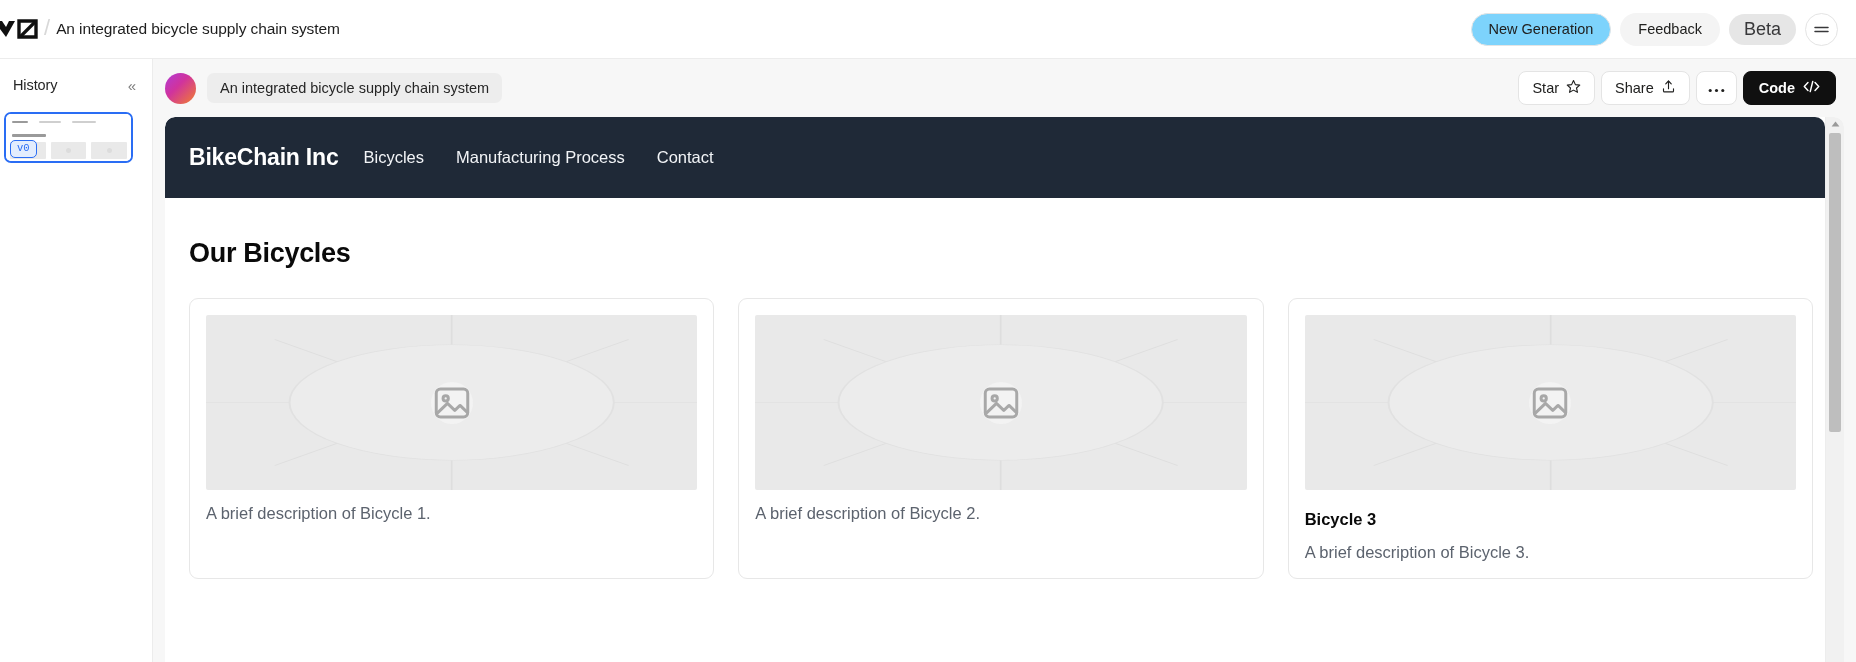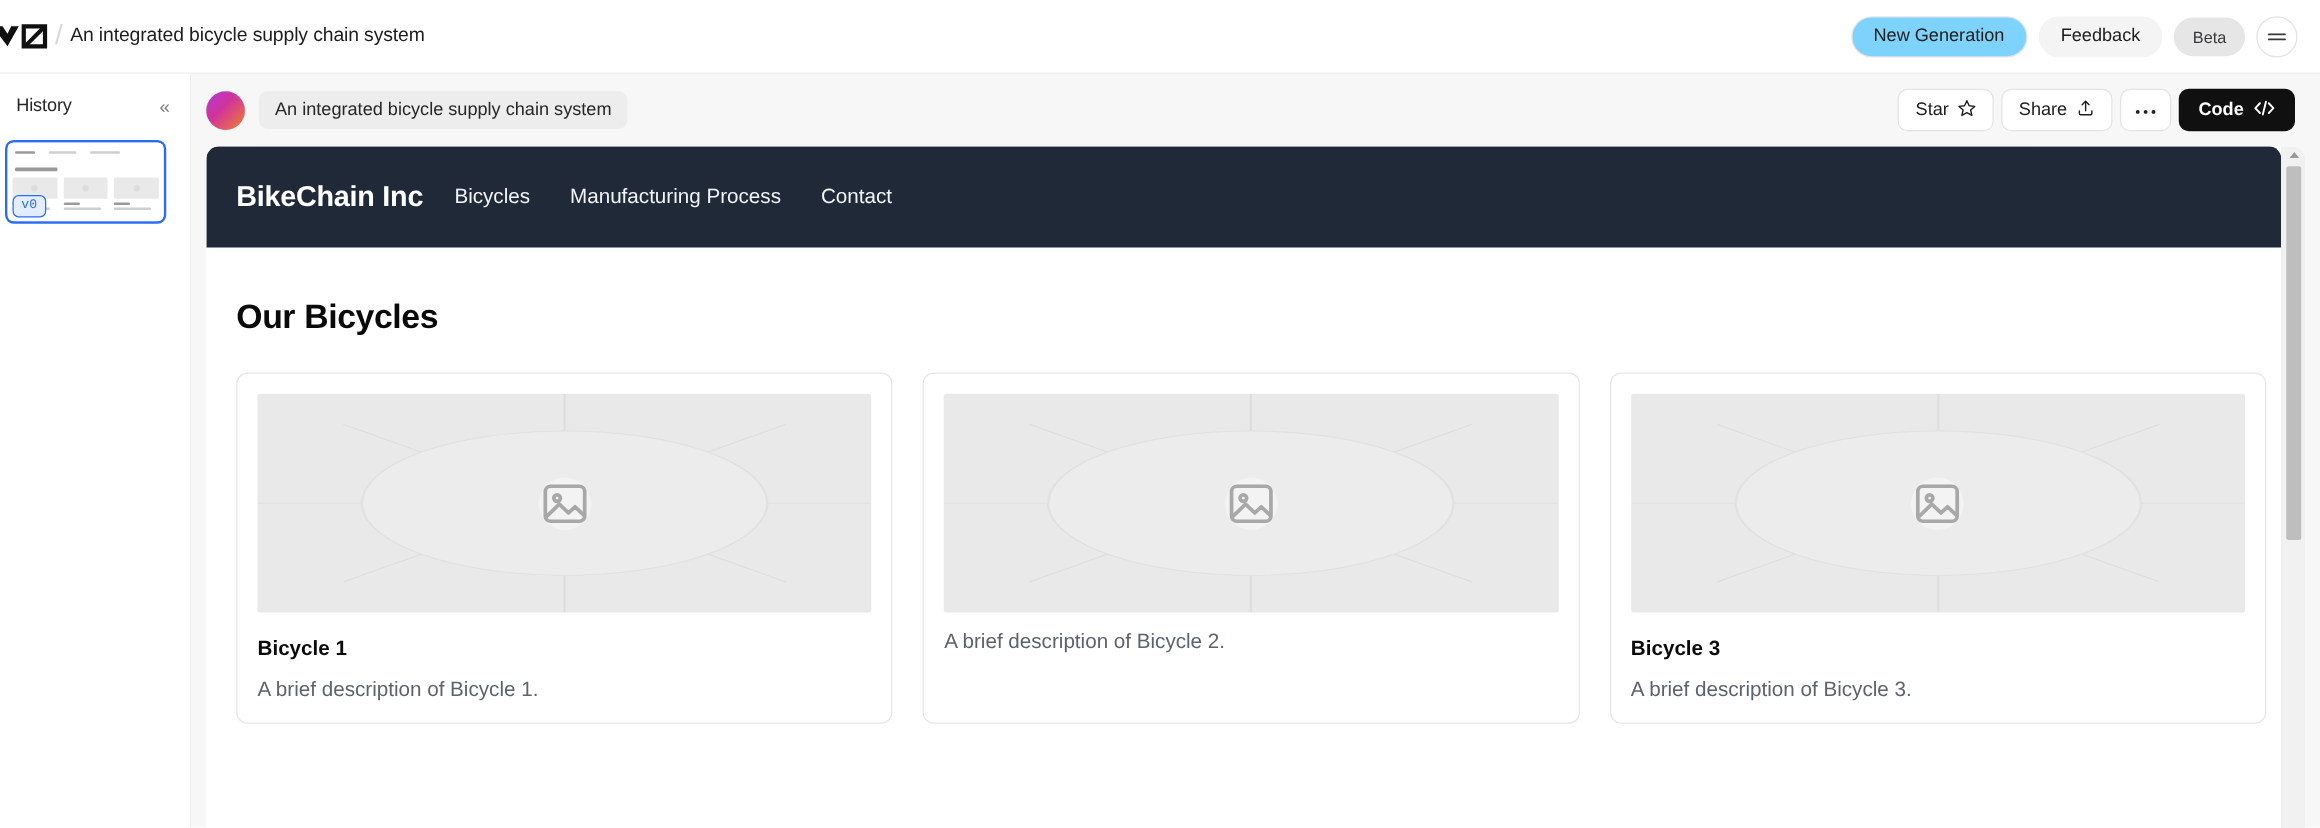--- a/index.html
+++ b/index.html
@@ -67,21 +67,21 @@
   }
   .btn-ghost {
     border: 1px solid transparent;
     background: #f4f4f4;
     padding: 0 17px;
   }
   .btn-beta {
     background: #e6e6e6;
     color: #38383a;
     padding: 0 15px;
-    font-size: 13px;
+    font-size: 18px;
     height: 31px;
   }
   .icon-round {
     width: 33px; height: 33px;
     border-radius: 999px;
     border: 1px solid #e4e4e4;
     background: #fff;
     display: inline-flex;
     align-items: center; justify-content: center;
     cursor: pointer;
@@ -112,21 +112,21 @@
     font-size: 15px;
     line-height: 1;
     cursor: pointer;
     padding: 2px 3px;
     user-select: none;
   }
 
   .thumb-card {
     position: relative;
     margin: 15px 0 0 4px;
-    width: 129px; height: 67px;
+    width: 129px; height: 51px;
     border: 2px solid #2a6df4;
     border-radius: 7px;
     background: #fff;
     overflow: hidden;
     cursor: pointer;
   }
   
   .thumb-inner {
     position: absolute; inset: 0;
     background: #fff;
@@ -508,21 +508,20 @@
                 <circle cx="50" cy="50" r="33" fill="#ececec" stroke="#e1e1e1" stroke-width="0.4"></circle>
               </svg>
               <div class="ph-badge">
                 <svg width="17" height="17" viewBox="0 0 24 24" fill="none" stroke="#a8a8a8" stroke-width="1.7" stroke-linecap="round" stroke-linejoin="round">
                   <rect x="3" y="4" width="18" height="16" rx="2.4"></rect>
                   <circle cx="8.4" cy="9.4" r="1.5"></circle>
                   <path d="M3.6 17.8 L9.4 12.2 L13.6 16.2 L16.6 13.4 L20.6 17.2"></path>
                 </svg>
               </div>
             </div>
-            <div class="card-title">Bicycle 1</div>
             <div class="card-desc">A brief description of Bicycle 1.</div>
           </div>
 
           <div class="card">
             <div class="card-img">
               <svg viewBox="0 0 100 100" preserveAspectRatio="none" aria-hidden="true">
                 <g stroke="#dedede" stroke-width="0.35" fill="none">
                   <line x1="50" y1="0" x2="50" y2="100"></line>
                   <line x1="0" y1="50" x2="100" y2="50"></line>
                   <line x1="14" y1="14" x2="86" y2="86"></line>

